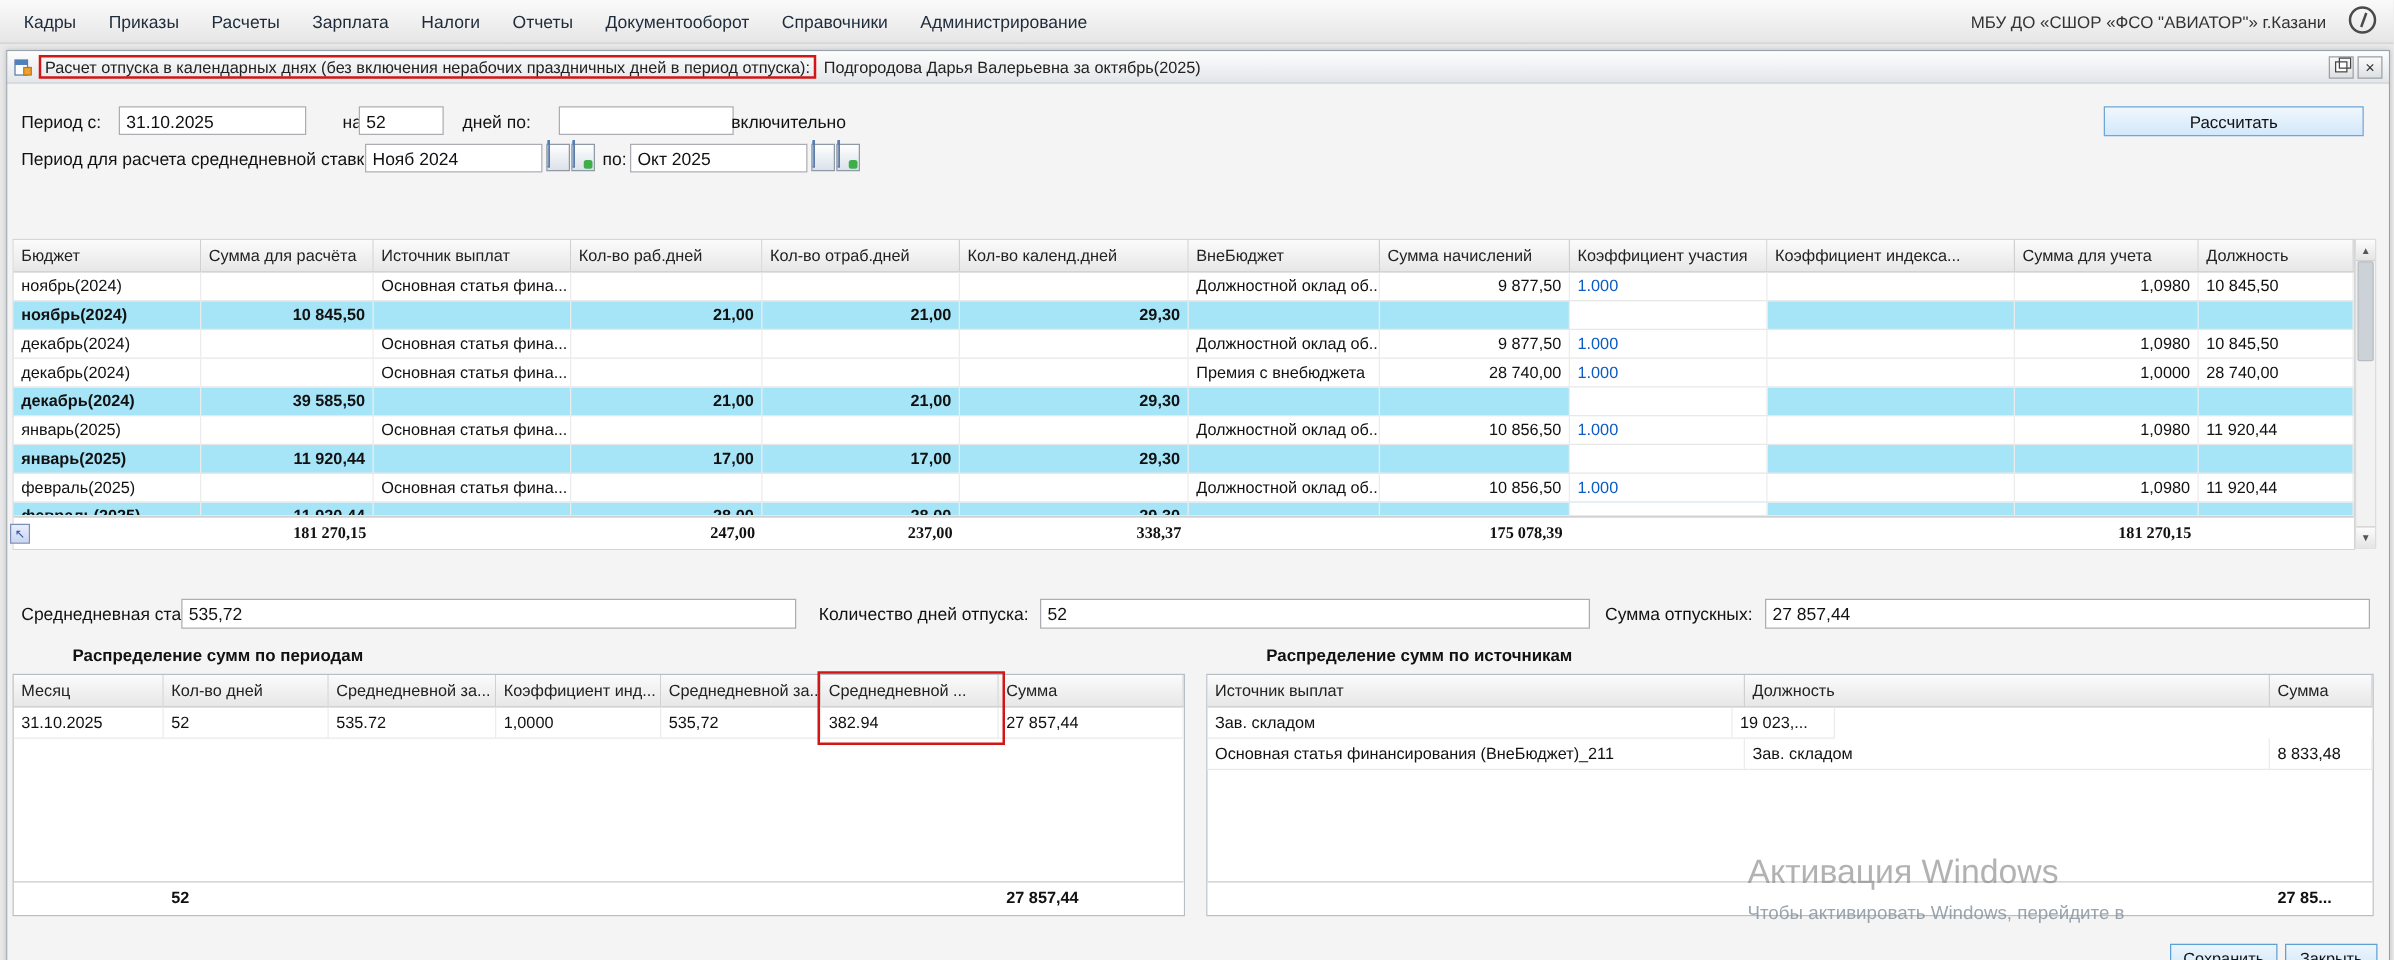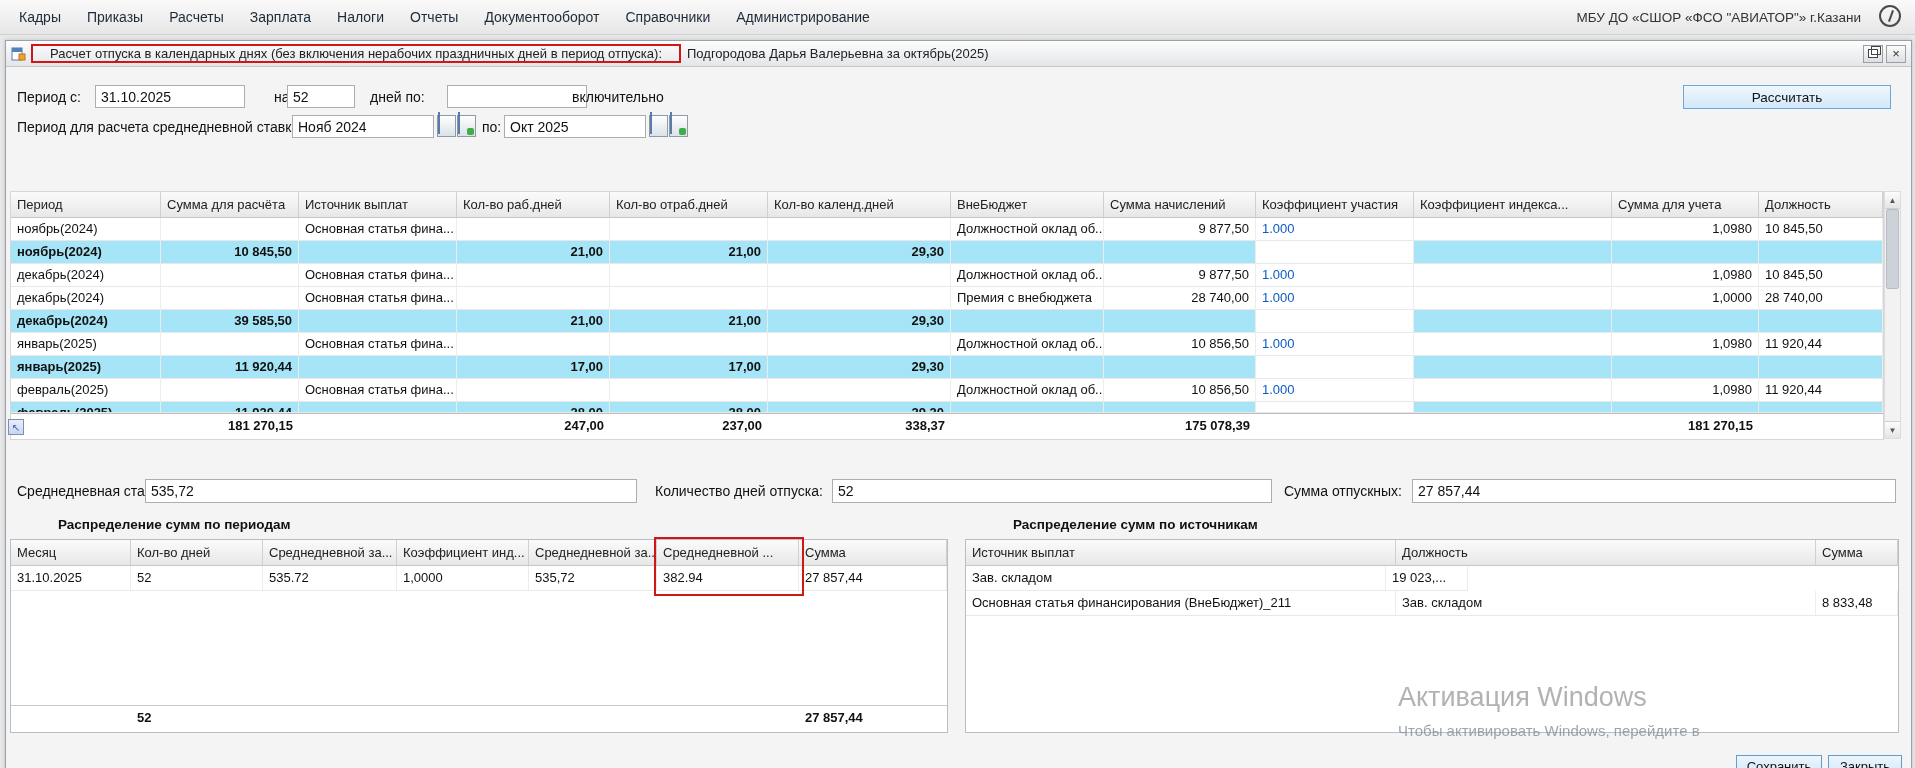--- a/index.html
+++ b/index.html
@@ -16,21 +16,21 @@
   .help{position:absolute;right:14px;top:5px;width:22px;height:22px;border:2px solid #4a4a4a;
         border-radius:50%;box-sizing:border-box;}
   .help-slash{position:absolute;left:9px;top:3px;width:2px;height:12px;background:#4a4a4a;
         transform:rotate(20deg);}
   
   .window{position:absolute;left:5px;top:40px;width:1905px;height:745px;background:#f4f4f4;
           border:1px solid #97a2ac;box-shadow:0 0 4px rgba(0,0,0,.18);z-index:5;}
   .titlebar{height:25px;background:linear-gradient(#fdfdfd,#e3e6e9);border-bottom:1px solid #c3c8cd;
             display:flex;align-items:center;padding:0 5px;font-size:13px;color:#222;}
   .wicon{display:flex;margin-right:4px;}
-  .title-red{border:2px solid #d21616;padding:0 17px;white-space:nowrap;}
+  .title-red{border:2px solid #d21616;padding:0 3px;white-space:nowrap;}
   .title-rest{margin-left:6px;white-space:nowrap;}
   .winbtns{margin-left:auto;display:flex;gap:3px;}
   .wbtn{width:20px;height:18px;border:1px solid #9aa0a6;background:linear-gradient(#fbfbfb,#dddfe2);
         display:flex;align-items:center;justify-content:center;font-size:13px;color:#333;box-sizing:border-box;}
   .sq{position:relative;width:8px;height:7px;border:1px solid #444;background:#fff;}
   .sq::before{content:'';position:absolute;left:2px;top:-4px;width:8px;height:7px;border:1px solid #444;}
   .content{position:absolute;left:0;top:26px;right:0;bottom:0;background:#f4f4f4;}
   
   .flabel{position:absolute;font-size:14px;line-height:24px;color:#111;white-space:nowrap;}
   .finput{position:absolute;height:23px;border:1px solid #abadb3;background:#fff;font-size:14px;
@@ -48,21 +48,21 @@
   .mtable{position:absolute;left:4px;top:124px;width:1872px;background:#fff;border:1px solid #d6d6d6;box-sizing:content-box;}
   .mt-header,.mt-row,.mt-totals{display:flex;}
   .mt-row{height:23px;background:#fff;}
   .mt-row.group{background:#a6e5f8;font-weight:bold;}
   .mt-row.clipped{height:11px;overflow:hidden;}
   .mt-totals{height:25px;font-weight:bold;border-top:1px solid #bdbdbd;background:#fff;}
   .mtc{flex:none;box-sizing:border-box;padding:0 6px;line-height:22px;font-size:13px;white-space:nowrap;
        overflow:hidden;border-right:1px solid #ececec;border-bottom:1px solid #e8e8e8;color:#111;}
   .mt-header .mtc{height:26px;line-height:25px;background:linear-gradient(#fbfbfb,#e7e7e7);
        border-right:1px solid #d0d0d0;border-bottom:1px solid #c6c6c6;color:#222;}
-  .mt-totals .mtc{border:none;line-height:24px;}
+  .mt-totals .mtc{border:none;line-height:24px;font-family:Liberation Serif, serif;}
   .mtc.num{text-align:right;}
   .mtc.link{color:#0a5bc4;}
   .mt-row.group .mtc.gap{background:#fff;}
   .w0{width:150px}.w1{width:138px}.w2{width:158px}.w3{width:153px}.w4{width:158px}.w5{width:183px}
   .w6{width:153px}.w7{width:152px}.w8{width:158px}.w9{width:198px}.w10{width:147px}.w11{width:124px}
   
   .vscroll{position:absolute;left:1878px;top:124px;width:17px;height:248px;background:#f2f2f2;
            border:1px solid #dcdcdc;box-sizing:border-box;}
   .sarrow{height:16px;display:flex;align-items:center;justify-content:center;font-size:8px;color:#555;
           background:linear-gradient(#fcfcfc,#e4e4e4);border-bottom:1px solid #d0d0d0;}
@@ -139,35 +139,35 @@
   </div>
 
   <div class="content">
 
     <div class="flabel" style="left:11px;top:18px">Период с:</div>
     <input class="finput" style="left: 89px; top: 18px; width: 150px;" value="31.10.2025">
     <div class="flabel" style="left:268px;top:18px">на:</div>
     <input class="finput" style="left: 281px; top: 18px; width: 68px;" value="52">
     <div class="flabel" style="left:364px;top:18px">дней по:</div>
     <input class="finput" style="left: 441px; top: 18px; width: 140px;" value="">
-    <div class="flabel" style="left:566px;top:18px">включительно</div>
+    <div class="flabel" style="left:579px;top:18px">включительно</div>
 
     <div class="flabel" style="left:11px;top:48px">Период для расчета среднедневной ставки:</div>
     <input class="finput" style="left: 286px; top: 48px; width: 142px;" value="Нояб 2024">
     <span class="calbtn c1" style="left:431px;top:48px"><span class="calglyph"></span></span>
     <span class="calbtn c2" style="left:451px;top:48px"><span class="calglyph"></span></span>
     <div class="flabel" style="left:476px;top:48px">по:</div>
     <input class="finput" style="left: 498px; top: 48px; width: 142px;" value="Окт 2025">
     <span class="calbtn c1" style="left:643px;top:48px"><span class="calglyph"></span></span>
     <span class="calbtn c2" style="left:663px;top:48px"><span class="calglyph"></span></span>
     <button class="calcbtn">Рассчитать</button>
 
     <div class="mtable">
       <div class="mt-header" id="mt-header">
-          <div class="mtc w0">Период</div>
+          <div class="mtc w0">Бюджет</div>
           <div class="mtc w1">Сумма для расчёта</div>
           <div class="mtc w2">Источник выплат</div>
           <div class="mtc w3">Кол-во раб.дней</div>
           <div class="mtc w4">Кол-во отраб.дней</div>
           <div class="mtc w5">Кол-во календ.дней</div>
           <div class="mtc w6">ВнеБюджет</div>
           <div class="mtc w7">Сумма начислений</div>
           <div class="mtc w8">Коэффициент участия</div>
           <div class="mtc w9">Коэффициент индекса...</div>
           <div class="mtc w10">Сумма для учета</div>
@@ -375,20 +375,25 @@
           <div class="prow">
             <div class="ptc sw1">Зав. складом</div>
             <div class="ptc sw2 num">19 023,...</div>
           </div>
           <div class="prow">
             <div class="ptc sw0">Основная статья финансирования (ВнеБюджет)_211</div>
             <div class="ptc sw1">Зав. складом</div>
             <div class="ptc sw2 num">8 833,48</div>
           </div>
         </div>
+      <div class="pfoot" id="sp-footer">
+          <div class="ptc sw0"></div>
+          <div class="ptc sw1"></div>
+          <div class="ptc sw2 num">27 85...</div>
+        </div>
     </div>
 
     <button class="bbtn save">Сохранить</button>
     <button class="bbtn close">Закрыть</button>
   </div>
 </div>
 
 <div class="wm1">Активация Windows</div>
 <div class="wm2">Чтобы активировать Windows, перейдите в</div>
 

